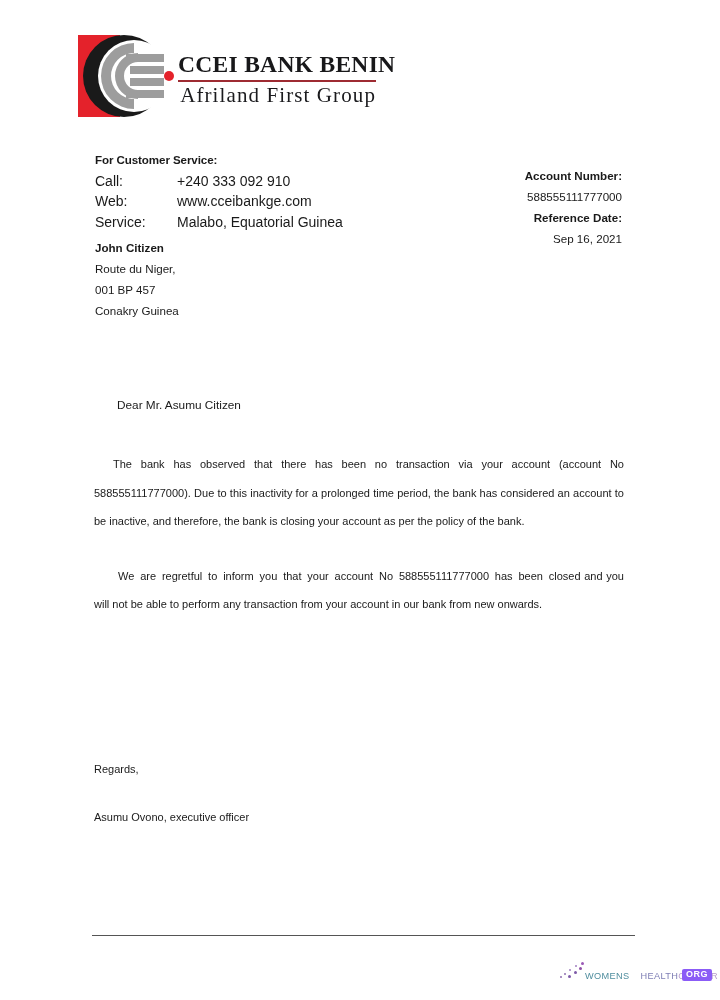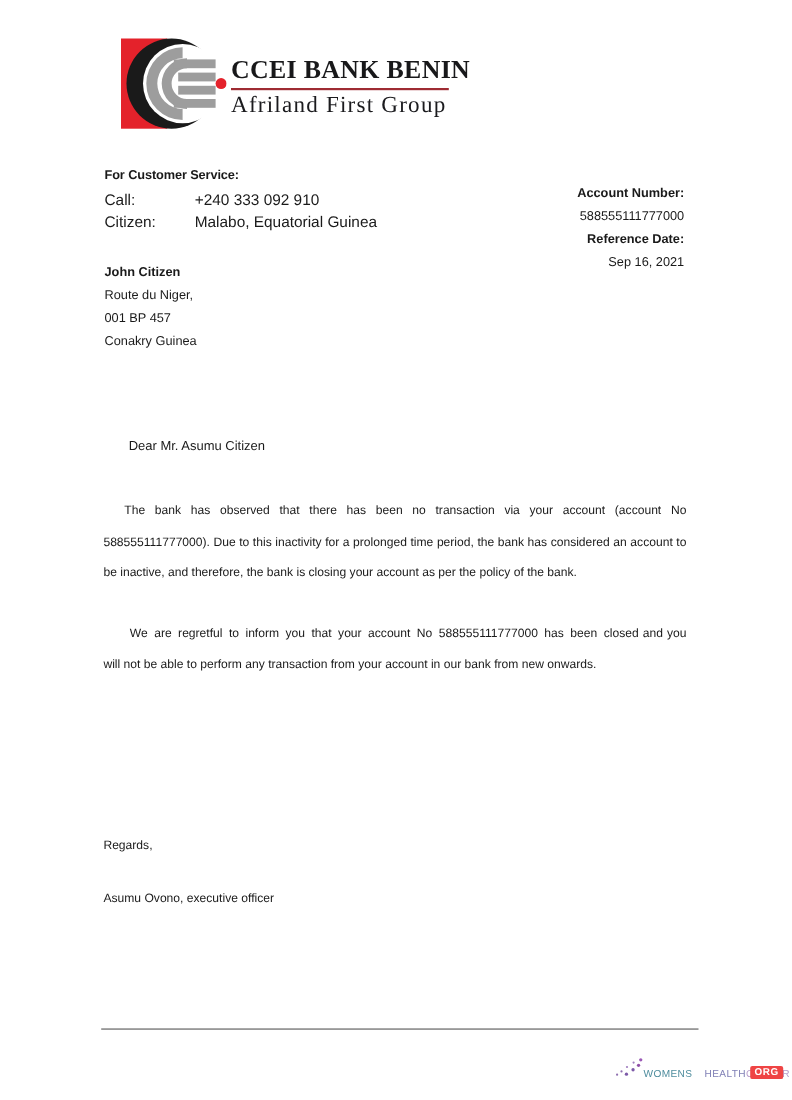--- a/index.html
+++ b/index.html
@@ -15,24 +15,25 @@
     position: relative;
     width: 720px;
     height: 1000px;
     background: #ffffff;
     overflow: hidden;
   }
 
   
   .logo-block {
     position: absolute;
-    left: 110px;
+    left: 78px;
     top: 33px;
     width: 300px;
     height: 88px;
+    text-align: right;
   }
   .logo-mark {
     position: absolute;
     left: 0;
     top: 0;
     width: 96px;
     height: 86px;
   }
   .logo-text {
     position: absolute;
@@ -182,21 +183,21 @@
     white-space: nowrap;
     font-weight: normal;
   }
   .wm-a { color: #4f8d9e; }
   .wm-b { color: #7f7fb5; padding-left: 11px; }
   .wm-c { color: #b79ccb; }
   .wm-badge {
     position: absolute;
     left: 122px;
     top: 7px;
-    background: #ef4444;
+    background: #8b5cf6;
     color: #ffffff;
     font-family: "Liberation Sans", sans-serif;
     font-size: 9px;
     font-weight: bold;
     letter-spacing: 0.5px;
     padding: 1px 4px 2px 4px;
     border-radius: 2px;
     line-height: 1.05;
   }
 </style>
@@ -229,21 +230,25 @@
 
   <div class="contact">
     <div class="hd">For Customer Service:</div>
     <table>
       <tbody>
           <tr>
         <td class="k">Call:</td>
         <td>+240 333 092 910</td>
       </tr>
       <tr>
-        <td class="k">Citizen:</td>
+        <td class="k">Web:</td>
+        <td>www.cceibankge.com</td>
+      </tr>
+      <tr>
+        <td class="k">Service:</td>
         <td>Malabo, Equatorial Guinea</td>
       </tr>
     </tbody>
       </table>
   </div>
 
   <div class="addressee">
     <div class="nm">John Citizen</div>
     <div>Route du Niger,</div>
     <div>001 BP 457</div>

